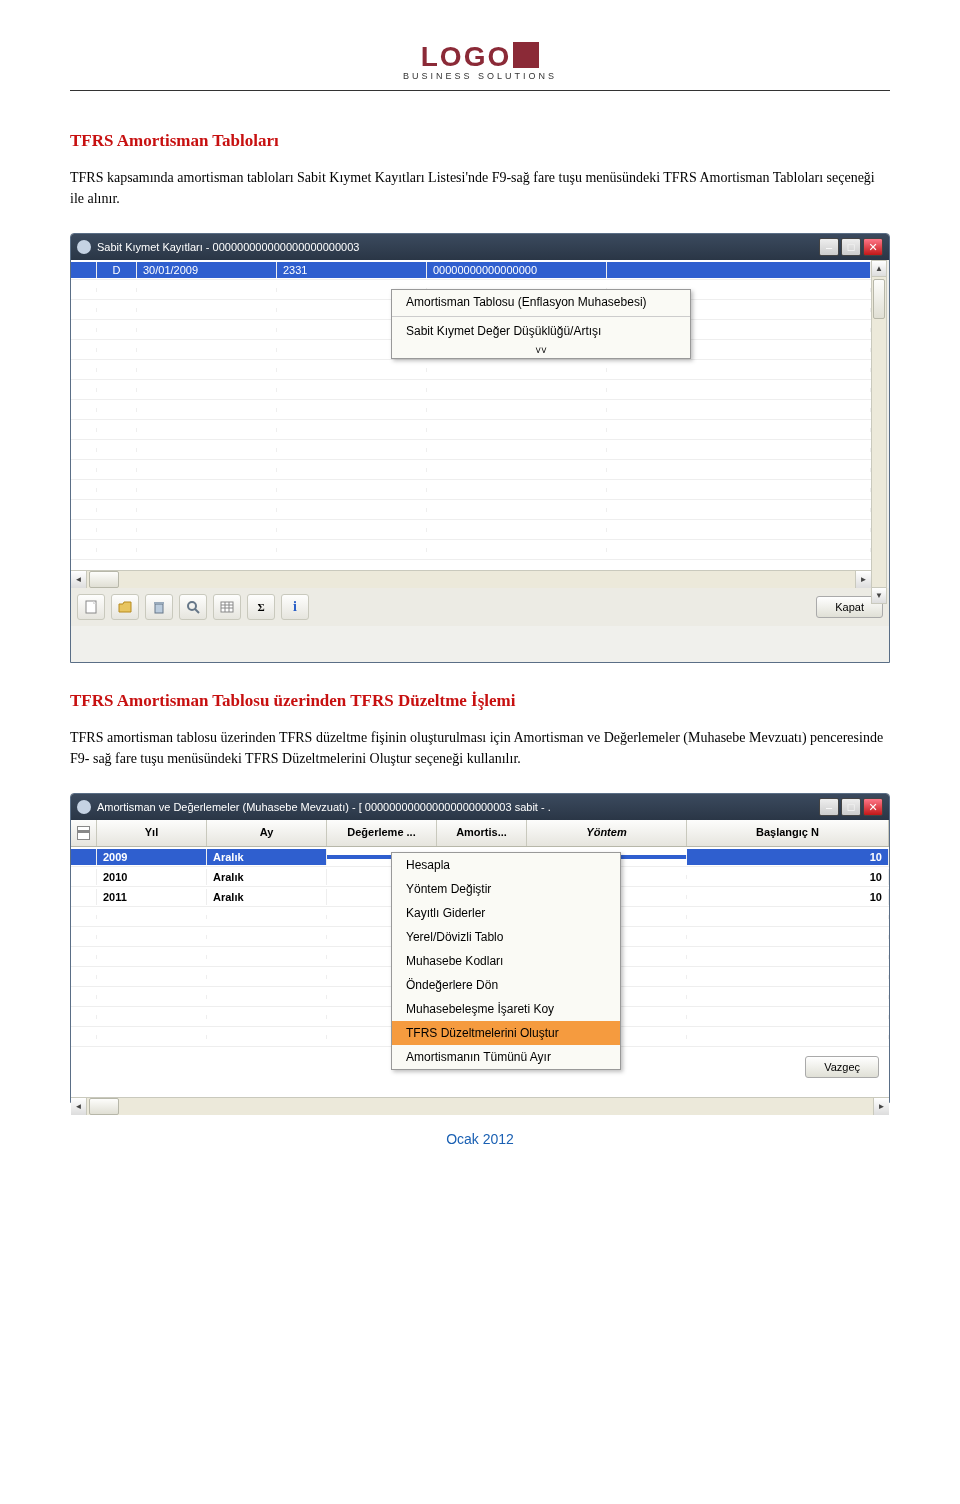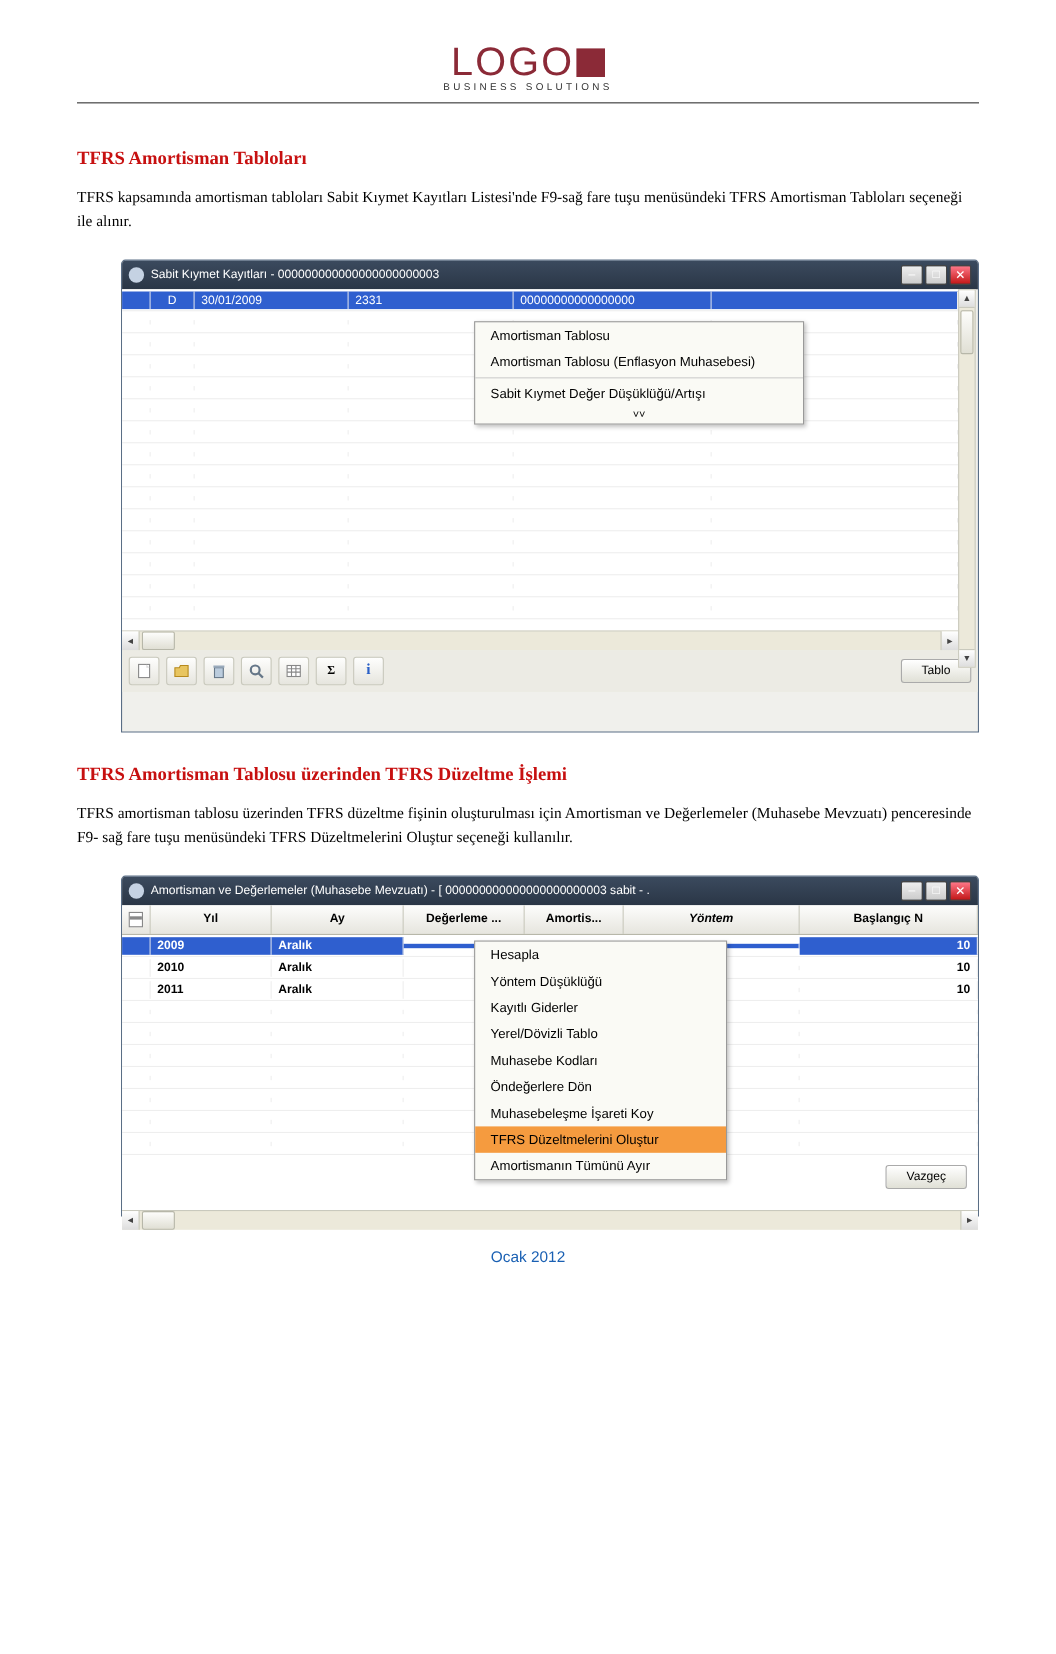--- a/index.html
+++ b/index.html
@@ -1,25 +1,25 @@
 <!DOCTYPE html>
 <html><head>
 <meta charset="utf-8">
 <style>
   * { box-sizing: border-box; margin: 0; padding: 0; }
   body { font-family: Verdana, Tahoma, Arial, sans-serif; font-size: 12px; color: #000; background: #fff; width: 960px; margin: 0 auto; padding: 40px 70px; }
   .logo-wrap { text-align: center; margin-bottom: 8px; }
   .logo { display: inline-block; }
-  .logo-text { font-family: Arial, sans-serif; font-weight: 400; font-size: 36px; letter-spacing: 2px; color: #8b2a37; line-height: 0.9; }
+  .logo-text { font-family: Arial, sans-serif; font-weight: 700; font-size: 28px; letter-spacing: 2px; color: #8b2a37; line-height: 0.9; }
   .logo-text .block { background: #8b2a37; color: #8b2a37; display: inline-block; width: 26px; height: 26px; margin-left: 2px; position: relative; top: 2px; }
   .logo-sub { font-size: 9px; letter-spacing: 3px; color: #333; margin-top: 2px; }
   .hr { border: none; border-top: 1px solid #333; margin: 6px 0 40px 0; }
   .sec-title { color: #c71010; font-weight: bold; font-size: 17px; font-family: Tahoma, Verdana; }
   .para { font-size: 14px; margin: 16px 0 24px 0; line-height: 1.5; font-family: Tahoma, Verdana; }
-  .window { border: 1px solid #5a6e86; background: #f0f0ec; position: relative; font-family: Tahoma, Arial, sans-serif; font-size: 11px; margin-bottom: 28px; border-radius: 4px 4px 0 0; overflow: visible; margin-left: 40px; }
+  .window { border: 1px solid #5a6e86; background: #f0f0ec; position: relative; font-family: Tahoma, Arial, sans-serif; font-size: 11px; margin-bottom: 28px; border-radius: 4px 4px 0 0; overflow: visible; }
   .titlebar { background: linear-gradient(#3b4a5e, #2a3646); color: #fff; padding: 4px 6px; display: flex; align-items: center; gap: 6px; border-radius: 3px 3px 0 0; }
   .title-icon { width: 14px; height: 14px; background: #c5d2e3; border-radius: 50%; display: inline-block; }
   .title-text { flex: 1; font-size: 11px; }
   .win-btns { display: flex; gap: 2px; }
   .win-btn { width: 20px; height: 18px; border: 1px solid #444; background: linear-gradient(#eee,#ccc); border-radius: 2px; display: flex; align-items: center; justify-content: center; font-size: 11px; }
   .win-btn.close { background: linear-gradient(#f78,#c21717); color: #fff; }
   .grid-header { display: flex; background: linear-gradient(#fdfdfc,#e6e5de); border-bottom: 1px solid #b7b7a9; }
   .gh-cell { border-right: 1px solid #c9c9bd; padding: 6px 6px; font-weight: bold; font-size: 11px; text-align: center; }
   .grid-body { background: #fff; min-height: 250px; position: relative; }
   .row { display: flex; border-bottom: 1px solid #eee; height: 20px; align-items: center; }
@@ -240,25 +240,24 @@
           <line x1="9" y1="2" x2="9" y2="12" stroke="#888"></line>
         </svg>
       </div>
     <div class="tb-btn">
         <span style="font-weight:bold;font-family:serif;">Σ</span>
       </div>
     <div class="tb-btn">
         <span style="color:#2a60c7;font-weight:bold;font-family:serif;font-size:14px;">i</span>
       </div>
     <div class="spacer"></div>
-    <div class="text-btn">Tablo</div>
+    <div class="text-btn">Kapat</div>
   </div>
 
   <div class="context-menu" style="left:320px; top:55px; width:300px;">
-    <div class="cm-item">Amortisman Tablosu</div>
     <div class="cm-item">Amortisman Tablosu (Enflasyon Muhasebesi)</div>
     <div class="cm-sep"></div>
     <div class="cm-item">Sabit Kıymet Değer Düşüklüğü/Artışı</div>
     <div class="cm-more">˅˅</div>
   </div>
 </div>
 
 <div class="sec-title">TFRS Amortisman Tablosu üzerinden TFRS Düzeltme İşlemi</div>
 <p class="para">TFRS amortisman tablosu üzerinden TFRS düzeltme fişinin oluşturulması için Amortisman ve Değerlemeler (Muhasebe Mevzuatı) penceresinde F9- sağ fare tuşu menüsündeki TFRS Düzeltmelerini Oluştur seçeneği kullanılır.</p>
 
@@ -377,21 +376,21 @@
   </div>
   <div class="scrollbar-h">
     <div class="scroll-arrow-h">◄</div>
     <div class="scroll-thumb-h"></div>
     <div style="flex:1"></div>
     <div class="scroll-arrow-h r">►</div>
   </div>
 
   <div class="context-menu" style="left:320px; top:58px; width:230px;">
     <div class="cm-item">Hesapla</div>
-    <div class="cm-item">Yöntem Düşüklüğü</div>
+    <div class="cm-item">Yöntem Değiştir</div>
     <div class="cm-item">Kayıtlı Giderler</div>
     <div class="cm-item">Yerel/Dövizli Tablo</div>
     <div class="cm-item">Muhasebe Kodları</div>
     <div class="cm-item">Öndeğerlere Dön</div>
     <div class="cm-item">Muhasebeleşme İşareti Koy</div>
     <div class="cm-item hl">TFRS Düzeltmelerini Oluştur</div>
     <div class="cm-item">Amortismanın Tümünü Ayır</div>
   </div>
 
   <div style="position:absolute; right:10px; bottom:24px;">

